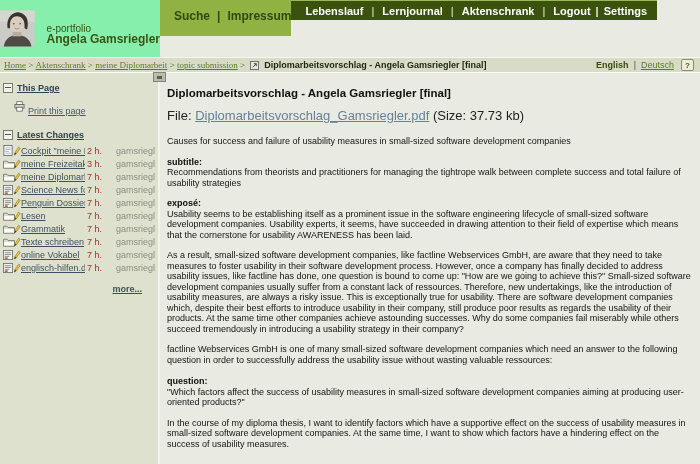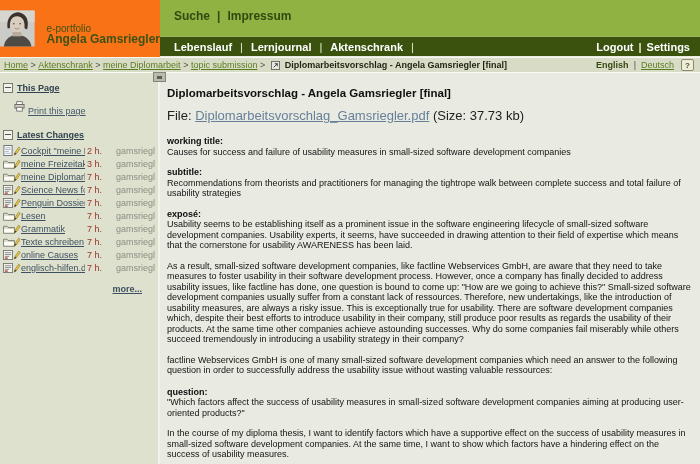--- a/index.html
+++ b/index.html
@@ -1,40 +1,40 @@
 <!DOCTYPE html>
 <html><head>
 <meta charset="utf-8">
 <style>
   html,body{margin:0;padding:0;background:#777;}
   .page{position:relative;width:700px;height:464px;overflow:hidden;background:#e9eae1;
         font-family:"Liberation Sans",sans-serif;-webkit-font-smoothing:antialiased;}
   
   .header{display:flex;height:57px;}
-  .hdr-left{width:160px;min-width:160px;background:#f97316;display:flex;}
+  .hdr-left{width:160px;min-width:160px;background:#86efac;display:flex;}
   .photo{width:55px;height:57px;display:block;}
   .brand{padding:23px 0 0 12px;color:#3c5214;line-height:11px;white-space:nowrap;}
   .brand-sub{font-size:10px;}
   .brand-name{font-size:12px;font-weight:bold;}
-  .hdr-right{flex:1;display:flex;flex-direction:column;}
+  .hdr-right{flex:1;display:flex;flex-direction:row;}
   .topbar{height:36px;background:#8fb243;color:#2e4a10;font-weight:bold;font-size:12px;
           padding:9px 0 0 14px;box-sizing:border-box;}
   .topbar .sep-after::after{content:"|";margin:0 7px;font-weight:bold;color:#2e4a10;}
   .navbar{height:20px;background:#3a520e;border-top:1px solid #9cb65c;color:#fff;
           font-weight:bold;font-size:11px;display:flex;justify-content:space-between;
           align-items:center;padding:0 10px 0 14px;box-sizing:border-box;}
   .navbar .nav-item{cursor:pointer;}
   .navbar .nav-item::after{content:"|";margin:0 8px;font-weight:normal;color:#e7eecf;}
   .navbar .nav-right .sep-after::after{content:"|";margin:0 5px;color:#e7eecf;}
   
   .breadcrumb{height:14px;background:#d8dbc6;border-top:1px solid #f6f7ee;border-bottom:1px solid #fbfcf4;
               font-size:9px;display:flex;justify-content:space-between;align-items:center;
               padding:0 6px 0 4px;color:#3a3a30;}
   .bc-left,.bc-right{display:flex;align-items:center;gap:2px;white-space:nowrap;}
-  .crumb{color:#5a7d20;text-decoration:underline;cursor:pointer;}
+  .crumb{color:#5a7d20;text-decoration:underline;cursor:pointer;font-family:Liberation Serif, serif;}
   .crumb::after{content:"\00a0>\00a0";color:#55553f;text-decoration:none;display:inline-block;}
   .bc-current{font-weight:bold;color:#1d2412;margin-left:2px;}
   .bc-file-icon{display:inline-flex;margin:0 1px;}
   .lang-current{font-weight:bold;color:#374a12;}
   .bc-right .sep{color:#55553f;margin:0 3px;}
   .lang-other{color:#5a7d20;text-decoration:underline;cursor:pointer;}
   .help-icon{width:11px;height:10px;background:#efedd6;border:1px solid #8b8b70;border-radius:2px;
              display:inline-flex;align-items:center;justify-content:center;margin-left:5px;
              font-size:8px;font-weight:bold;color:#44552a;cursor:pointer;}
   .help-icon::after{content:"?";}
@@ -296,21 +296,21 @@
                   <path d="M2 3 h7 M2 5 h7 M2 7 h5" stroke="#556" stroke-width="0.7"></path>
                   <rect x="2" y="8.2" width="3.2" height="1.4" fill="#a03a2a"></rect>
                 </svg>
               </span>
               <span class="lc-pencil">
                 <svg viewBox="0 0 8 11" width="8" height="10">
                   <path d="M1 10 L1.8 7.2 L5.8 1.3 L7.5 2.6 L3.4 8.4 Z" fill="#f0c743" stroke="#7a6418" stroke-width="0.6"></path>
                   <path d="M1 10 L1.8 7.2 L3.4 8.4 Z" fill="#3a3a30"></path>
                 </svg>
               </span>
-              <span class="lc-label">online Causes</span>
+              <span class="lc-label">online Vokabel</span>
               <span class="lc-time">7 h.</span>
               <span class="lc-author">gamsriegl</span>
             </div>
             <div class="lc-item">
               <span class="lc-icon">
                 <svg viewBox="0 0 11 11" width="10" height="10">
                   <rect x="0.5" y="0.5" width="10" height="10" fill="#f4f4ec" stroke="#777"></rect>
                   <path d="M2 3 h7 M2 5 h7 M2 7 h5" stroke="#556" stroke-width="0.7"></path>
                   <rect x="2" y="8.2" width="3.2" height="1.4" fill="#a03a2a"></rect>
                 </svg>
@@ -331,21 +331,20 @@
     </div>
     <div class="main">
       <h1 class="doc-title">Diplomarbeitsvorschlag - Angela Gamsriegler [final]</h1>
       <div class="file-line">
         <span>File:</span>
         <span class="file-link">Diplomarbeitsvorschlag_Gamsriegler.pdf</span>
         <span>(Size: 37.73 kb)</span>
       </div>
       <div id="sections">
           <div class="section">
-            <h3>working title:</h3>
             <p>Causes for success and failure of usability measures in small-sized software development companies</p>
           </div>
           <div class="section">
             <h3>subtitle:</h3>
             <p>Recommendations from theorists and practitioners for managing the tightrope walk between complete success and total failure of usability strategies</p>
           </div>
           <div class="section">
             <h3>exposé:</h3>
             <p>Usability seems to be establishing itself as a prominent issue in the software engineering lifecycle of small-sized software development companies. Usability experts, it seems, have succeeded in drawing attention to their field of expertise which means that the cornerstone for usability AWARENESS has been laid.</p>
             <p>As a result, small-sized software development companies, like factline Webservices GmbH, are aware that they need to take measures to foster usability in their software development process. However, once a company has finally decided to address usability issues, like factline has done, one question is bound to come up: "How are we going to achieve this?" Small-sized software development companies usually suffer from a constant lack of ressources. Therefore, new undertakings, like the introduction of usability measures, are always a risky issue. This is exceptionally true for usability. There are software development companies which, despite their best efforts to introduce usability in their company, still produce poor results as regards the usability of their products. At the same time other companies achieve astounding successes. Why do some companies fail miserably while others succeed tremendously in introducing a usability strategy in their company?</p>

